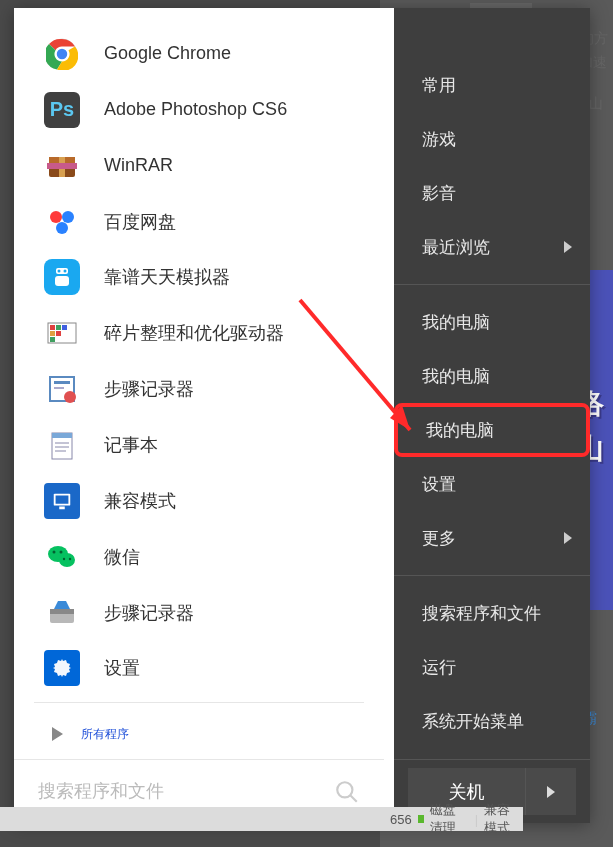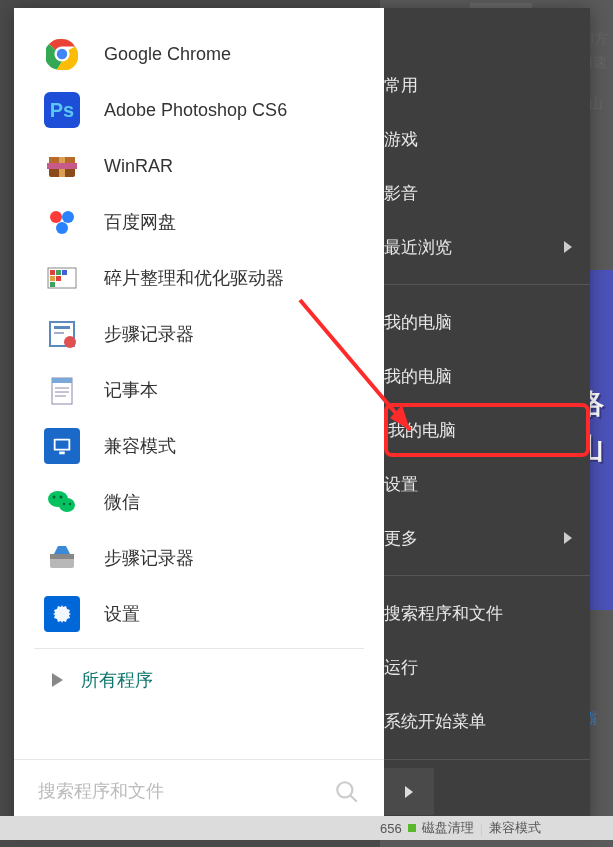--- a/index.html
+++ b/index.html
@@ -38,20 +38,21 @@
     display: flex; align-items: center; justify-content: center;
   }
   .start-menu {
     position: absolute;
     left: 14px; top: 8px;
     width: 576px; height: 815px;
     background: #fff;
     box-shadow: 0 2px 18px rgba(0,0,0,0.35);
     display: flex;
     border-radius: 2px;
+    gap: 10px;
   }
   .left-pane {
     width: 370px;
     background: #fff;
     display: flex; flex-direction: column;
     padding-top: 18px;
   }
   .right-pane {
     flex: 1;
     background: #3e3e3e;
@@ -81,39 +82,40 @@
     height: 50px; padding-left: 38px;
     cursor: pointer;
   }
   .all-programs .tri {
     width: 0; height: 0;
     border-top: 7px solid transparent;
     border-bottom: 7px solid transparent;
     border-left: 11px solid #888;
     margin-right: 18px;
   }
-  .all-programs span { font-size: 18px; color: #0f766e; }
+  .all-programs span { font-size: 12px; color: #1d4ed8; }
   .search-row {
     border-top: 1px solid #e6e6e6;
     height: 64px;
     display: flex; align-items: center;
     padding: 0 24px;
   }
   .search-input {
     flex: 1; border: none; outline: none;
     font-size: 18px; color: #0f766e; background: transparent;
   }
   .search-input::placeholder { color: #bbb; }
   .search-icon { color: #ccc; }
   .right-pane .sep {
     height: 1px; background: #555; margin: 10px 0;
   }
   .r-item {
     height: 54px;
     display: flex; align-items: center;
+    padding-left: 28px;
     color: #e8e8e8;
     font-size: 17px;
     cursor: pointer;
     position: relative;
   }
   .r-item .chev {
     position: absolute; right: 18px;
     width: 0; height: 0;
     border-top: 6px solid transparent;
     border-bottom: 6px solid transparent;
@@ -151,24 +153,25 @@
     border-top: 6px solid transparent;
     border-bottom: 6px solid transparent;
     border-left: 8px solid #ddd;
   }
   .arrow {
     position: absolute;
     pointer-events: none;
   }
   .statusbar {
     position: absolute;
-    left: 0; bottom: 7px; width: 613px; height: 24px;
+    left: 0; bottom: 16px; width: 523px; height: 24px;
     background: #dcdcdc;
     font-size: 13px; color: #555;
     display: flex; align-items: center;
+    padding-left: 10px;
   }
   .statusbar .dot {
     width: 8px; height: 8px; background: #5ab82e; margin: 0 6px;
   }
   .spacer { flex: 1; }
 </style>
 </head>
 <body>
 
 <div class="bg-right"></div>
@@ -201,21 +204,21 @@
             <path fill="#34a853" d="M3 6l6.5 6.25A7.5 7.5 0 0 0 16 23.5l-5 8A15 15 0 0 1 3 6z"></path>
             <path fill="#fbbc05" d="M29 8.5A15 15 0 0 1 11 31.5l5-8a7.5 7.5 0 0 0 6.5-11.25z"></path>
             <circle cx="16" cy="16" r="6" fill="#4285f4"></circle>
             <circle cx="16" cy="16" r="6" fill="none" stroke="#fff" stroke-width="1.5"></circle>
           </svg>
       </div>
       <span class="app-label">Google Chrome</span>
     </div>
 
     <div class="app-item">
-      <div class="app-icon" style="background:#1d4ed8;color:#5bc7f0;font-weight:bold;border-radius:6px">Ps</div>
+      <div class="app-icon" style="background:#404040;color:#5bc7f0;font-weight:bold;border-radius:6px">Ps</div>
       <span class="app-label">Adobe Photoshop CS6</span>
     </div>
 
     <div class="app-item">
       <div class="app-icon">
         <svg width="34" height="34" viewBox="0 0 34 34">
             <rect x="4" y="8" width="26" height="20" rx="2" fill="#8a4a1a"></rect>
             <rect x="4" y="8" width="26" height="10" fill="#b86a2a"></rect>
             <rect x="14" y="8" width="6" height="20" fill="#d8a050"></rect>
             <rect x="2" y="14" width="30" height="6" fill="#c85a8a"></rect>
@@ -228,20 +231,31 @@
       <div class="app-icon">
         <svg width="32" height="32" viewBox="0 0 32 32">
             <circle cx="10" cy="11" r="6" fill="#ff3a3a"></circle>
             <circle cx="22" cy="11" r="6" fill="#2a82ff"></circle>
             <circle cx="16" cy="22" r="6" fill="#2a82ff"></circle>
           </svg>
       </div>
       <span class="app-label">百度网盘</span>
     </div>
 
+    <div class="app-item">
+      <div class="app-icon" style="background:#1aa8f0;border-radius:8px">
+        <svg width="24" height="24" viewBox="0 0 24 24" fill="#fff">
+            <rect x="6" y="3" width="12" height="6" rx="2"></rect>
+            <circle cx="9" cy="6" r="1.5" fill="#1aa8f0"></circle>
+            <circle cx="15" cy="6" r="1.5" fill="#1aa8f0"></circle>
+            <rect x="5" y="11" width="14" height="10" rx="3"></rect>
+          </svg>
+      </div>
+      <span class="app-label">靠谱天天模拟器</span>
+    </div>
 
     <div class="app-item">
       <div class="app-icon">
         <svg width="32" height="32" viewBox="0 0 32 32">
             <rect x="2" y="6" width="28" height="20" fill="#fff" stroke="#888"></rect>
             <rect x="4" y="8" width="5" height="5" fill="#e04040"></rect>
             <rect x="10" y="8" width="5" height="5" fill="#40a060"></rect>
             <rect x="16" y="8" width="5" height="5" fill="#4060e0"></rect>
             <rect x="4" y="14" width="5" height="5" fill="#e0a040"></rect>
             <rect x="10" y="14" width="5" height="5" fill="#e04040"></rect>
@@ -375,20 +389,23 @@
         <span>搜索程序和文件</span>
       </div>
     <div class="r-item">
         <span>运行</span>
       </div>
     <div class="r-item">
         <span>系统开始菜单</span>
       </div>
 
     <div class="shutdown-row">
+      <div class="shutdown-btn">
+          <span>关机</span>
+        </div>
       <div class="shutdown-more">
           <div class="tri2"></div>
         </div>
     </div>
   </div>
 </div>
 
 <svg class="arrow" style="left:290px;top:290px" width="150" height="170">
   <line x1="10" y1="10" x2="120" y2="140" stroke="#ff2a2a" stroke-width="4"></line>
   <polygon points="120,140 100,128 112,115" fill="#ff2a2a"></polygon>

